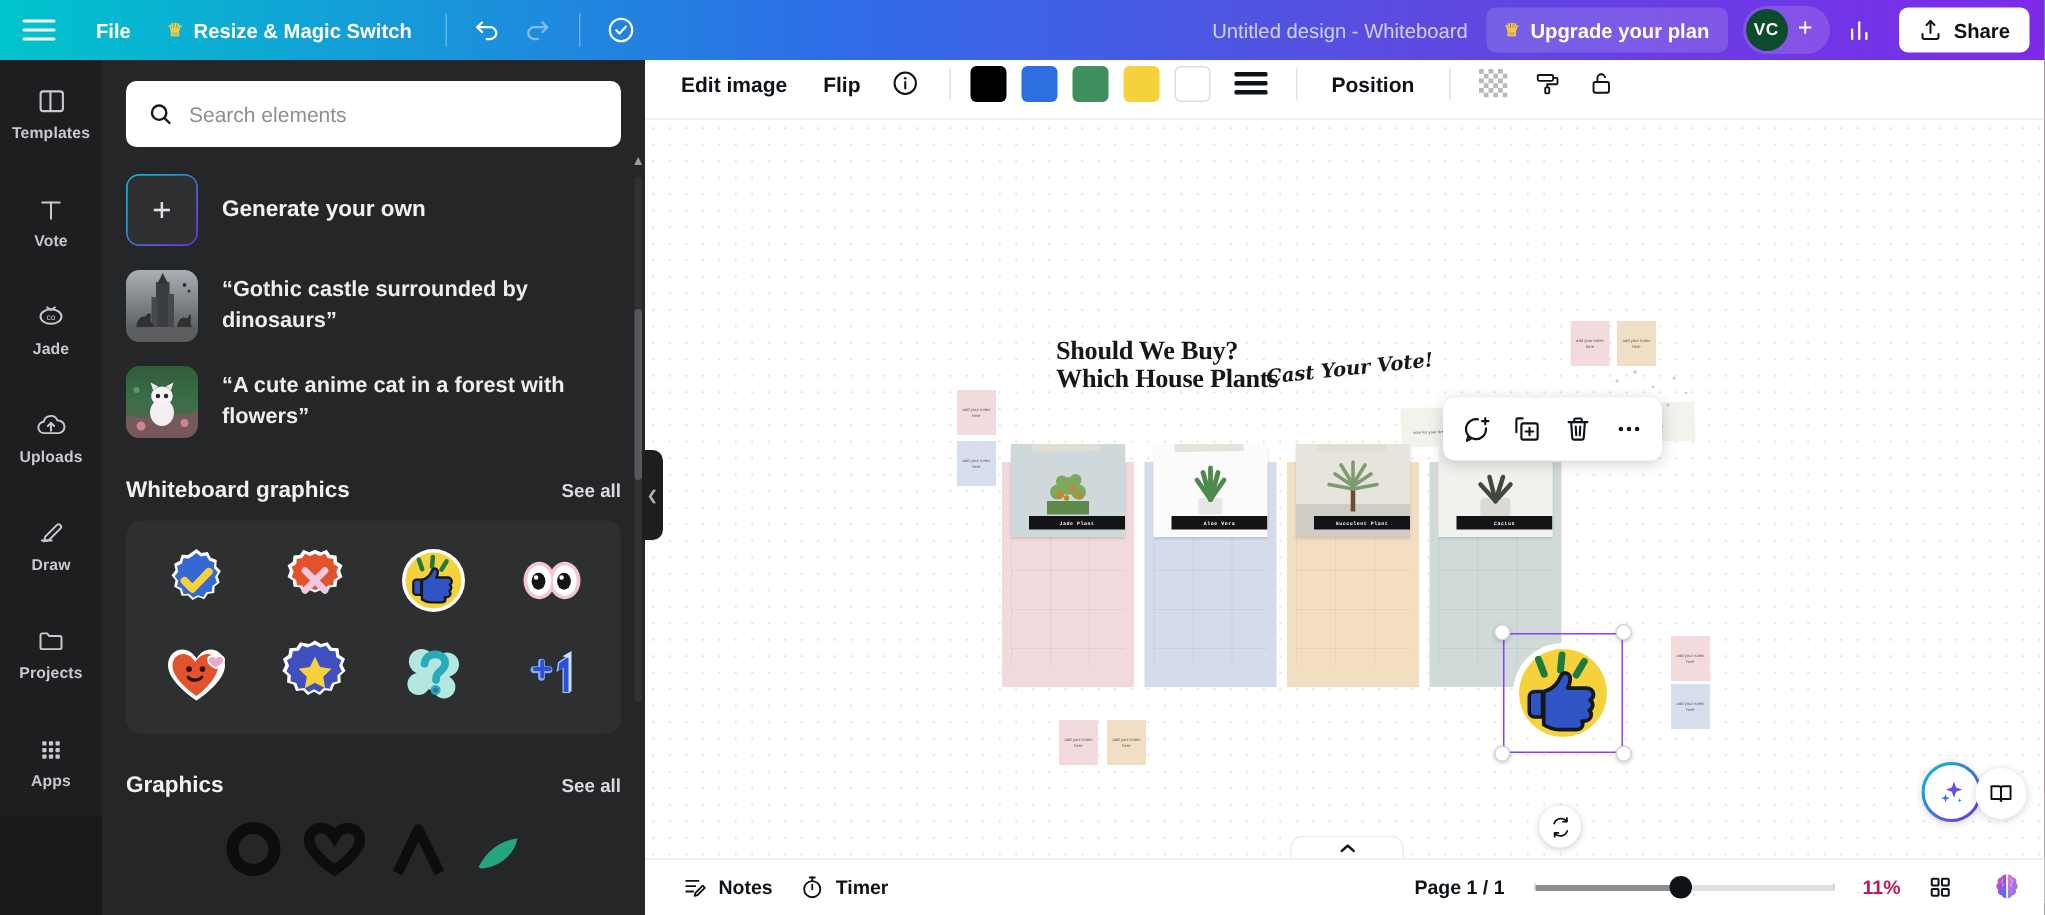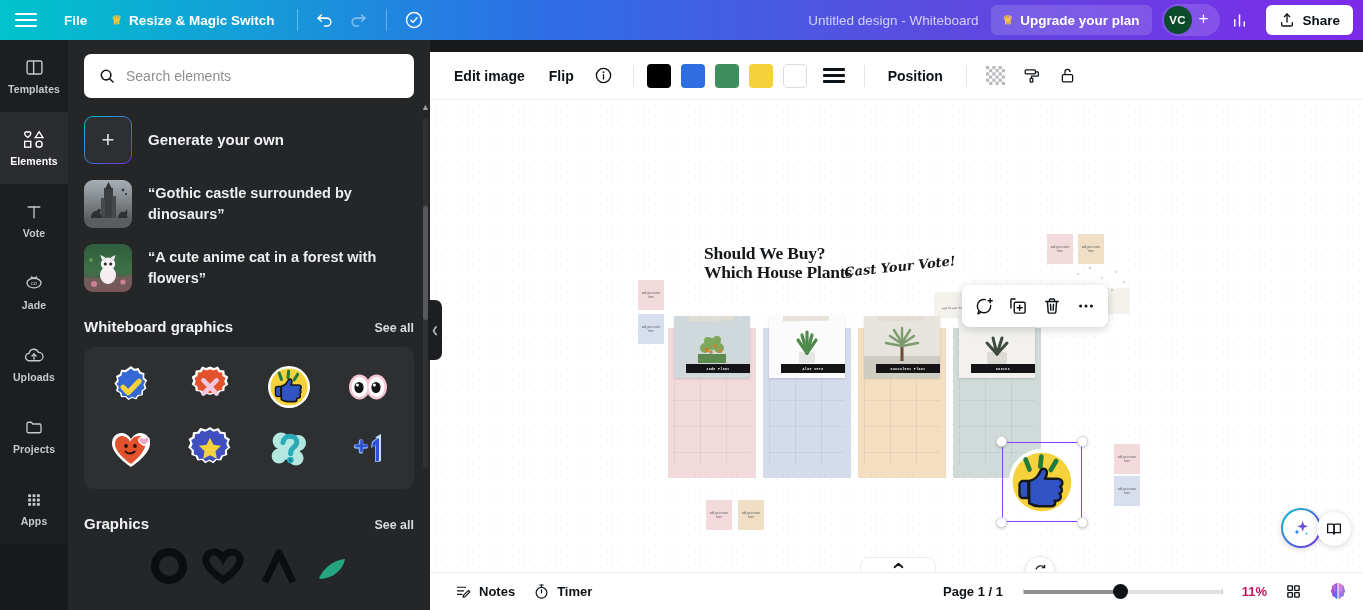--- a/index.html
+++ b/index.html
@@ -113,21 +113,21 @@
   .scroll-arrow { position:absolute; right:0px; top:62px; color:#9b9da0; font-size:9px; }
 
   .collapse-handle {
     position:absolute; left:428px; top:300px; width:14px; height:60px; z-index:45;
     background:#1d1e20; border-radius:0 7px 7px 0; display:flex; align-items:center; justify-content:center;
     color:#b5b7ba; font-size:9px; cursor:pointer;
   }
 
   
   .stage {
-    position:absolute; top:52px; left:430px; width:933px; height:497px; background:#7f1d1d; z-index:10;
+    position:absolute; top:32px; left:430px; width:933px; height:497px; background:#7f1d1d; z-index:10;
   }
   .ctxbar {
     position:absolute; top:0; left:0; width:933px; height:48px; background:#fff;
     display:flex; align-items:center; padding:0 14px; gap:4px;
     border-bottom:1px solid #f0f0f2; z-index:30;
   }
   .cb-text {
     font-size:14px; font-weight:700; color:#0d1216; padding:6px 10px; border-radius:5px; cursor:pointer;
   }
   .cb-ic { width:32px; height:32px; border-radius:5px; display:flex; align-items:center; justify-content:center; cursor:pointer; }
@@ -329,29 +329,20 @@
   </div>
 
   <div class="rail">
     <div class="rail-item">
       <svg width="21" height="21" viewBox="0 0 24 24" fill="none" stroke="currentColor" stroke-width="1.6">
           <rect x="3.5" y="4.5" width="17" height="15" rx="2"></rect>
           <line x1="11" y1="4.5" x2="11" y2="19.5"></line>
         </svg>
       <span class="lbl">Templates</span>
     </div>
-    <div class="rail-item active">
-      <svg width="24" height="21" viewBox="0 0 26 22" fill="none" stroke="currentColor" stroke-width="1.5">
-        <path d="M6.2 3.2c-1.3-1.3-3.4-.4-3.4 1.4 0 1.9 2.6 3.6 3.4 4.2.8-.6 3.4-2.3 3.4-4.2 0-1.8-2.1-2.7-3.4-1.4z"></path>
-        <path d="M18.5 2.6 22.6 9h-8.2z"></path>
-        <rect x="2.9" y="13" width="6.6" height="6.3"></rect>
-        <circle cx="18.5" cy="16.1" r="3.3"></circle>
-      </svg>
-      <span class="lbl">Elements</span>
-    </div>
     <div class="rail-item">
       <svg width="20" height="20" viewBox="0 0 24 24" fill="none" stroke="currentColor" stroke-width="1.6" stroke-linecap="round">
           <line x1="5" y1="6" x2="19" y2="6"></line>
           <line x1="12" y1="6" x2="12" y2="19"></line>
         </svg>
       <span class="lbl">Vote</span>
     </div>
     <div class="rail-item">
       <svg width="22" height="21" viewBox="0 0 24 24" fill="none" stroke="currentColor" stroke-width="1.5">
           <path d="M4 11.5c0-3.2 3.6-5.5 8-5.5s8 2.3 8 5.5-3.6 5.5-8 5.5-8-2.3-8-5.5z"></path>
@@ -360,20 +351,27 @@
         </svg>
       <span class="lbl">Jade</span>
     </div>
     <div class="rail-item">
       <svg width="22" height="21" viewBox="0 0 24 24" fill="none" stroke="currentColor" stroke-width="1.5" stroke-linecap="round" stroke-linejoin="round">
           <path d="M6.8 18a4.3 4.3 0 0 1-.3-8.6 5.4 5.4 0 0 1 10.4-1A3.9 3.9 0 0 1 18 18z"></path>
           <polyline points="9.6 12.6 12 10.2 14.4 12.6"></polyline>
           <line x1="12" y1="10.2" x2="12" y2="16.2"></line>
         </svg>
       <span class="lbl">Uploads</span>
+    </div>
+    <div class="rail-item">
+      <svg width="22" height="21" viewBox="0 0 24 24" fill="none" stroke="currentColor" stroke-width="1.5" stroke-linecap="round" stroke-linejoin="round">
+          <path d="M5 17.5h7.5"></path>
+          <path d="M7.6 14.6 16.4 5.8a1.9 1.9 0 0 1 2.7 2.7l-8.8 8.8-3.6.9z"></path>
+        </svg>
+      <span class="lbl">Draw</span>
     </div>
     <div class="rail-item">
       <svg width="22" height="21" viewBox="0 0 24 24" fill="none" stroke="currentColor" stroke-width="1.5" stroke-linejoin="round">
           <path d="M4 7.5a1.5 1.5 0 0 1 1.5-1.5h3.4l1.8 2h7.8A1.5 1.5 0 0 1 20 9.5v7a1.5 1.5 0 0 1-1.5 1.5h-13A1.5 1.5 0 0 1 4 16.5z"></path>
         </svg>
       <span class="lbl">Projects</span>
     </div>
     <div class="rail-item">
       <svg width="20" height="20" viewBox="0 0 24 24" fill="currentColor">
         <rect x="5" y="5" width="3.4" height="3.4" rx=".6"></rect>

